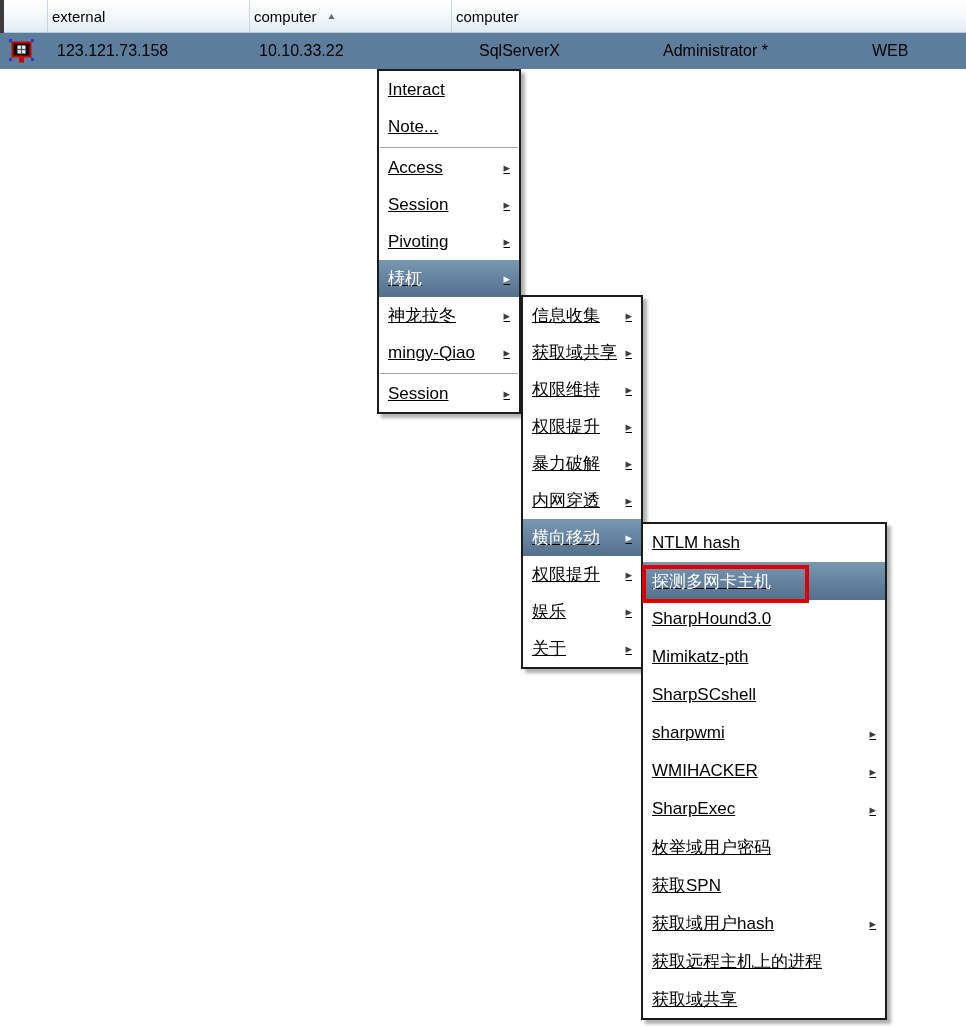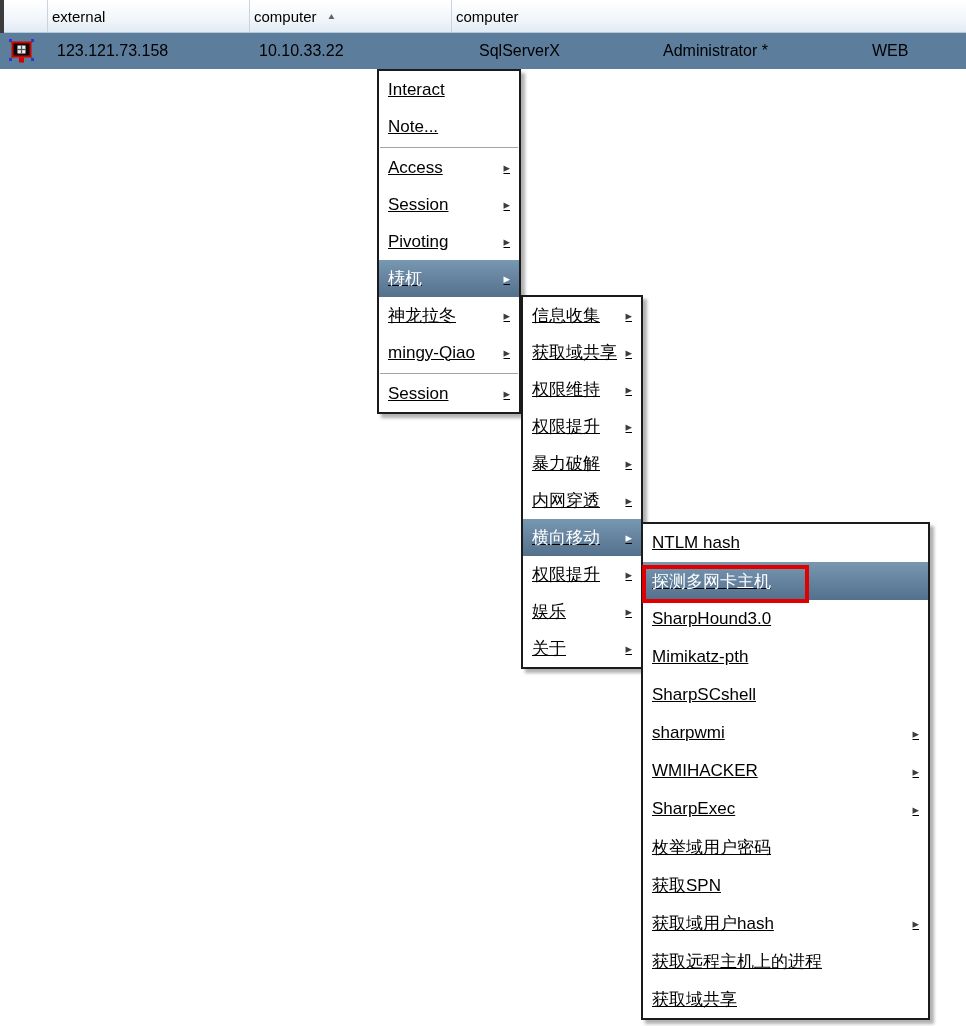--- a/index.html
+++ b/index.html
@@ -51,21 +51,21 @@
   
   .menu {
     position:absolute; background:#ffffff;
     border:2px solid #1b1b1b; box-sizing:border-box;
     box-shadow:4px 4px 3px rgba(125,125,125,0.6);
     padding:0;
     text-decoration:underline;
   }
   #menu-main    { left:377px; top:69px;  width:144px; z-index:10; }
   #menu-taowu   { left:521px; top:295px; width:122px; z-index:20; }
-  #menu-lateral { left:641px; top:522px; width:289px; z-index:30; }
+  #menu-lateral { left:641px; top:522px; width:246px; z-index:30; }
 
   .mi {
     height:37px; padding:0 9px;
     display:flex; align-items:center; justify-content:space-between;
     font-size:17px; color:#000; white-space:nowrap; cursor:default;
   }
   #menu-lateral .mi { height:38px; }
   .mi .arrow { font-size:13px; color:#3d3d3d; margin-left:8px; line-height:1; }
   .mi.hl {
     background:linear-gradient(180deg,var(--menu-highlight-top) 0%, var(--menu-highlight-bottom) 100%);

